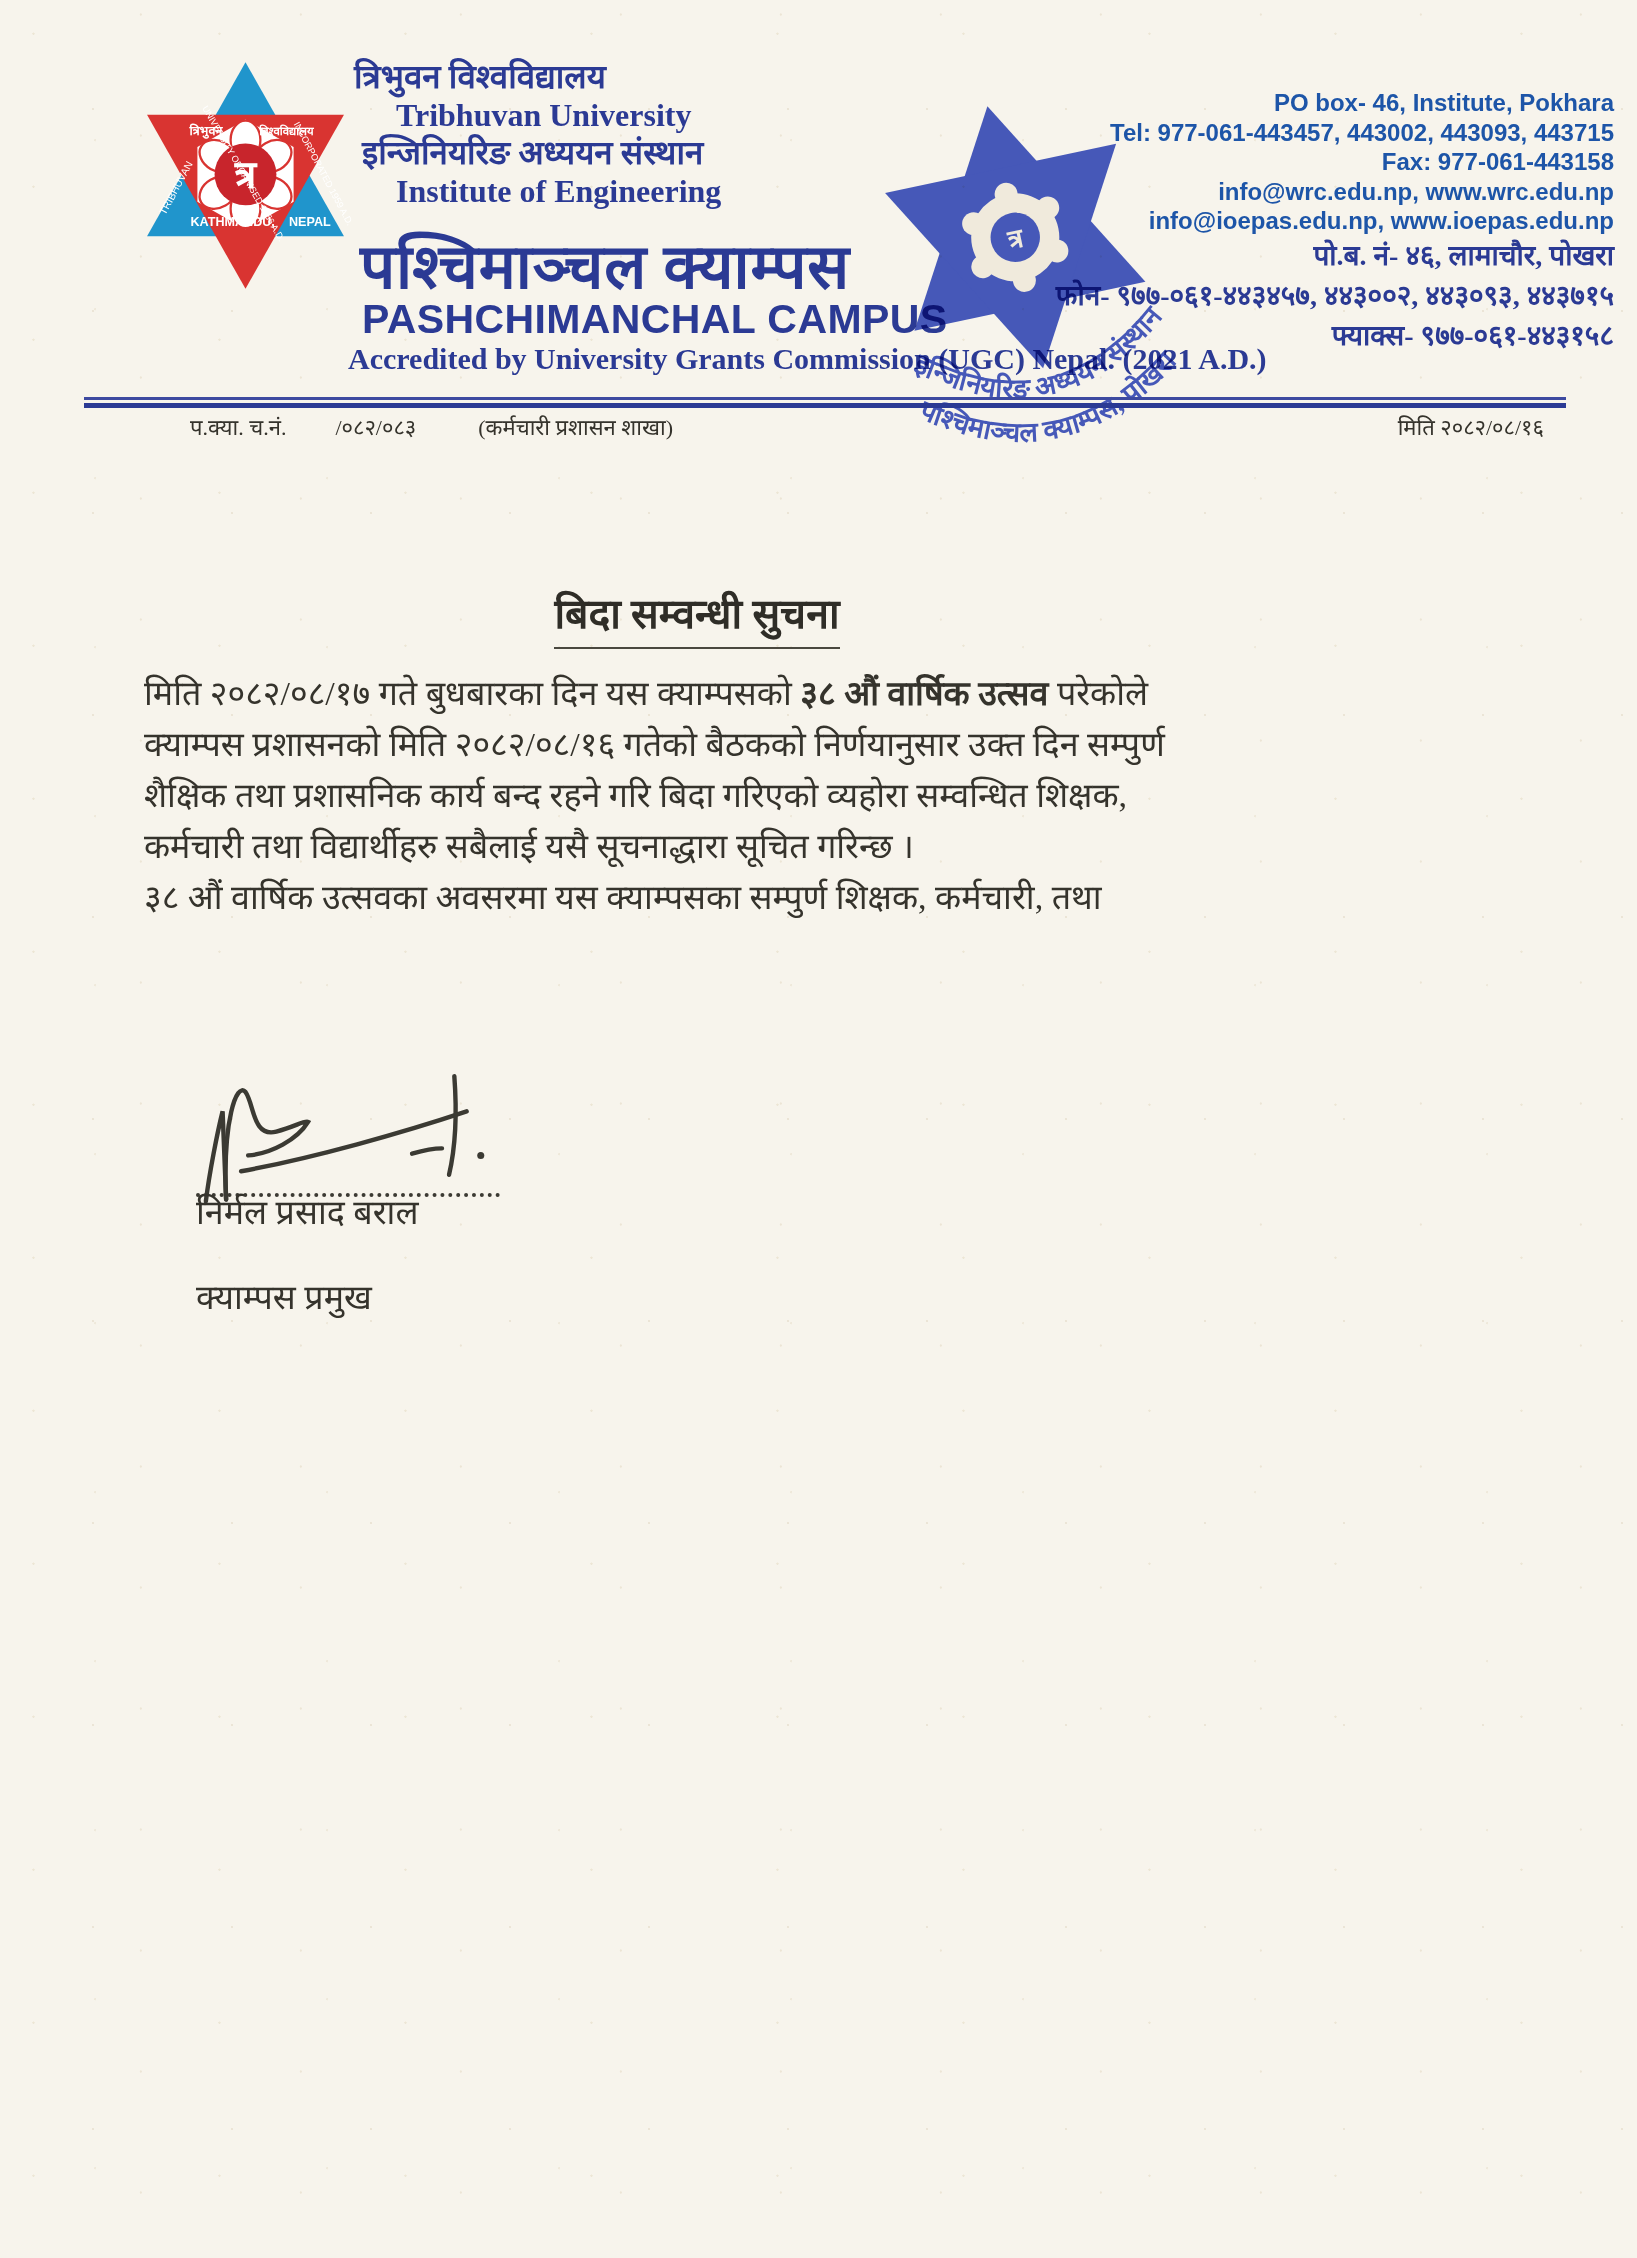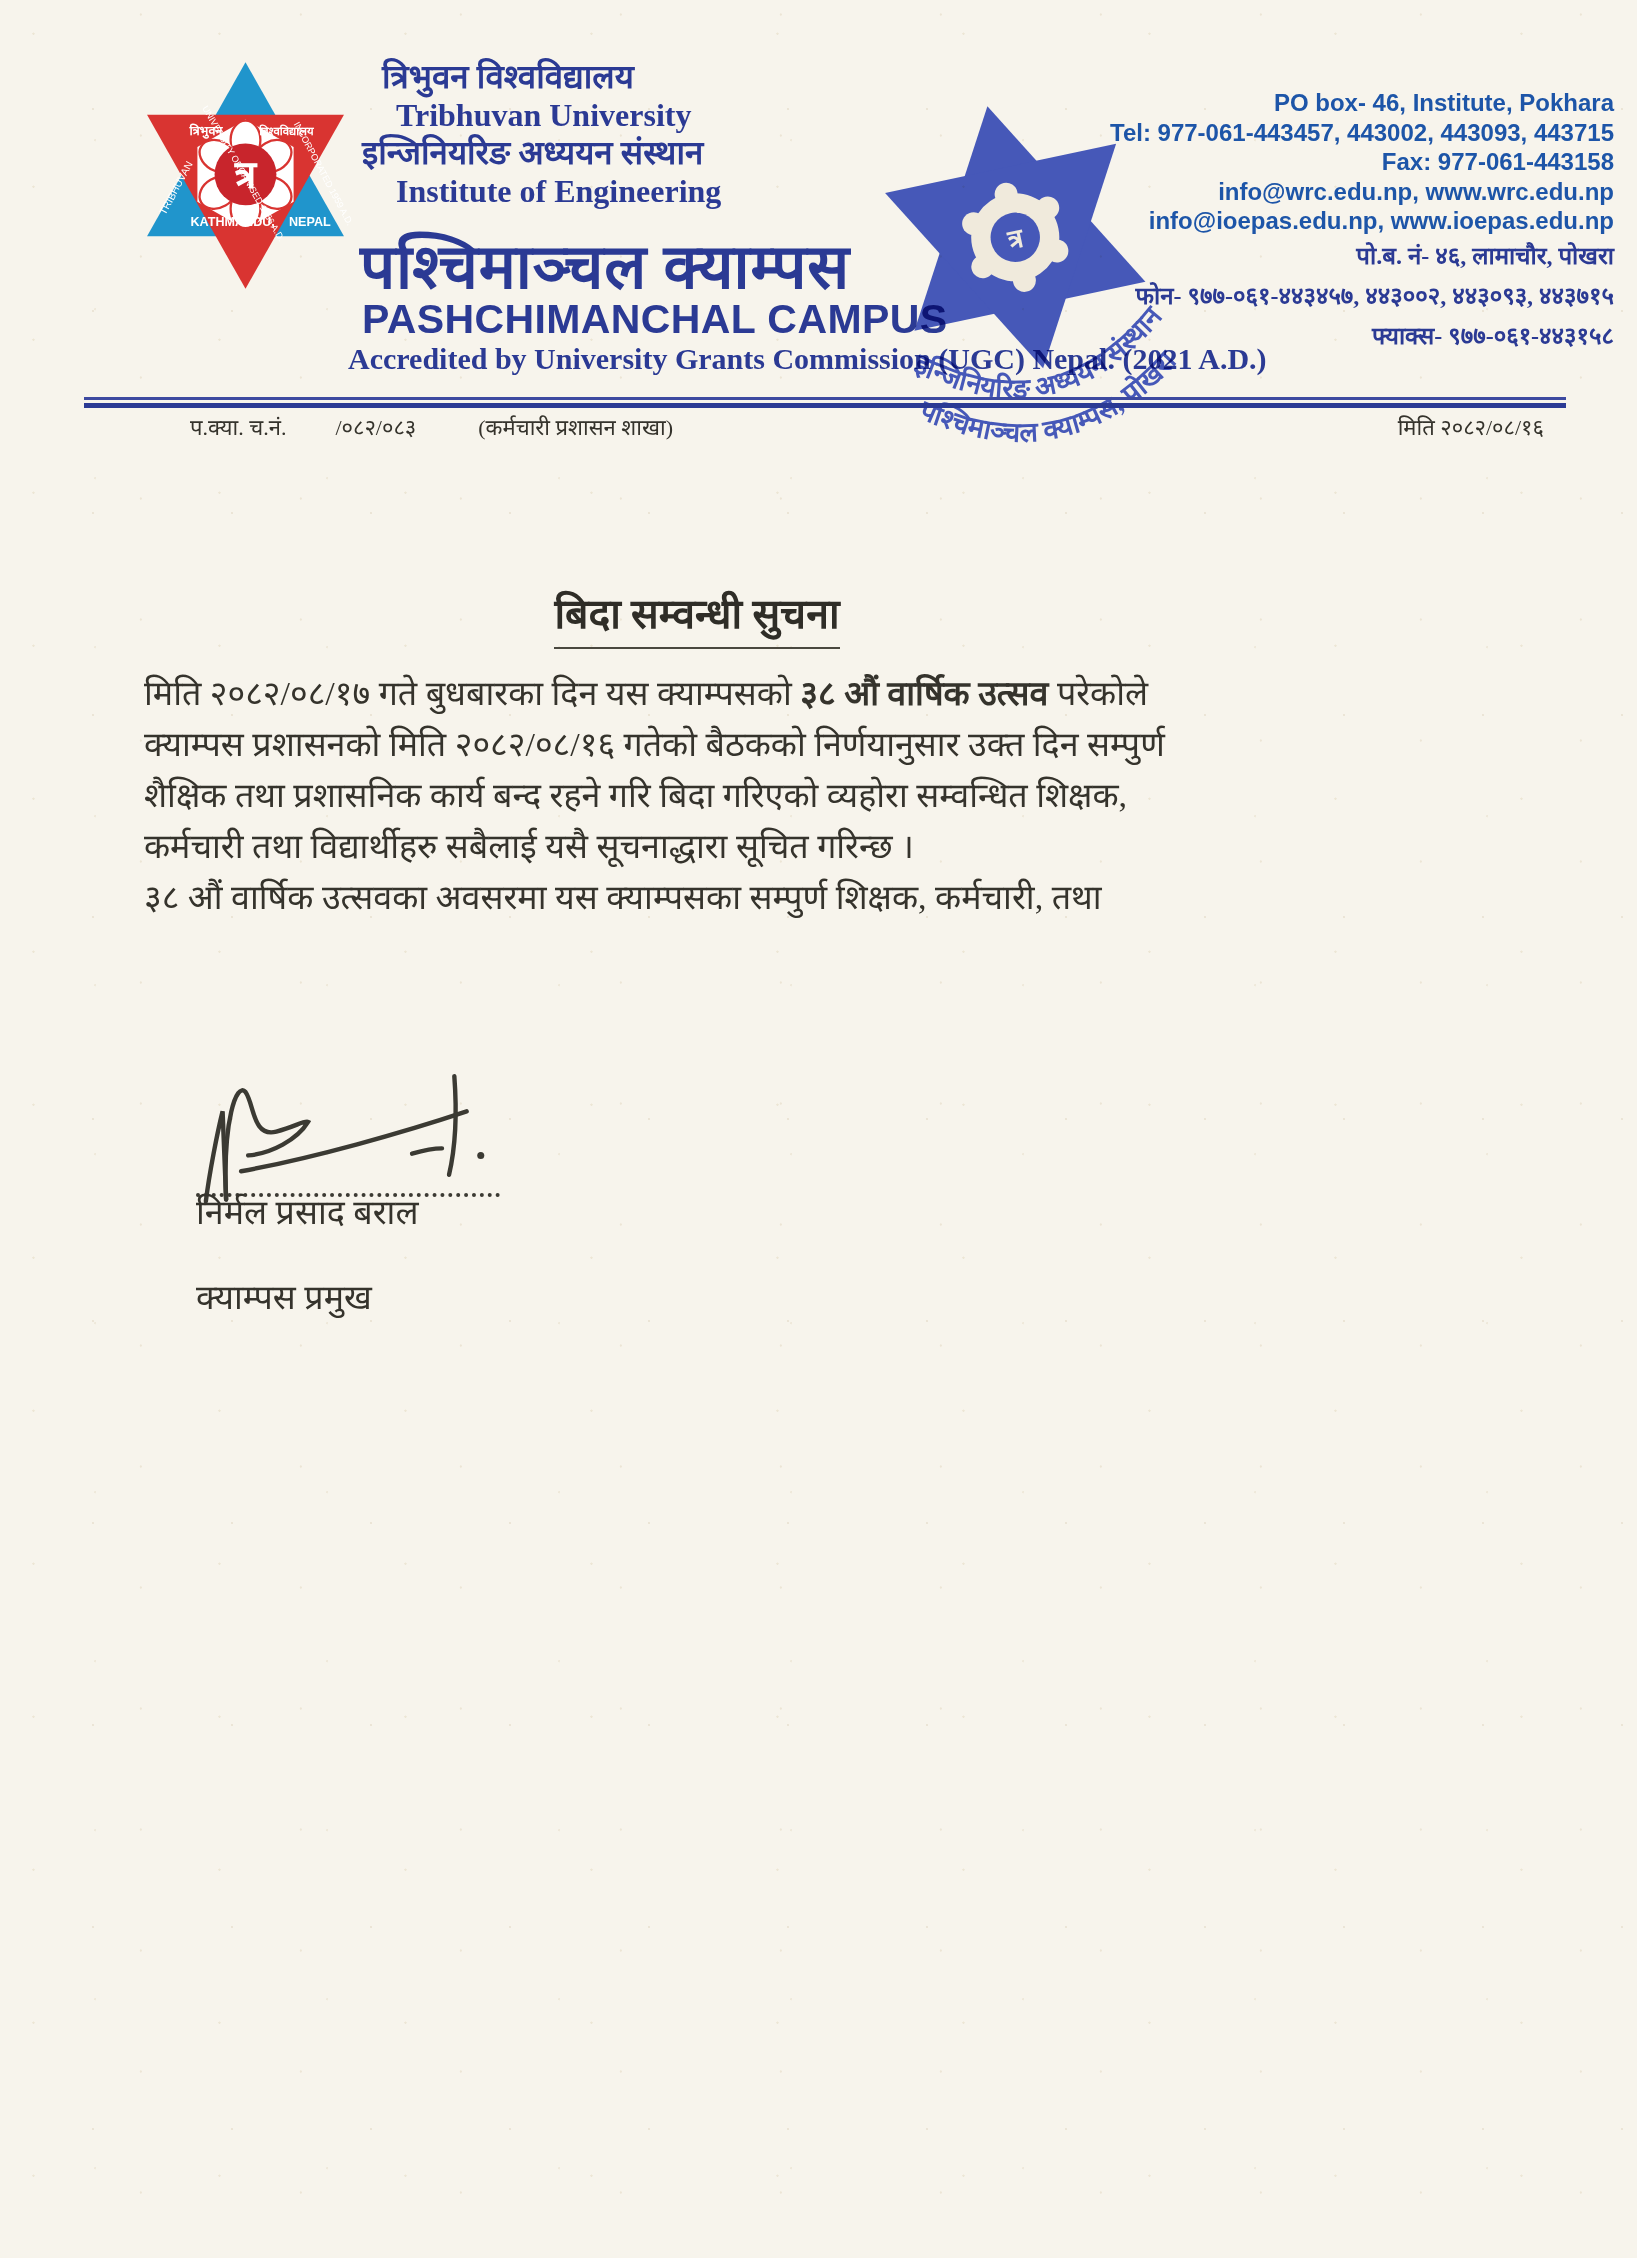--- a/index.html
+++ b/index.html
@@ -23,21 +23,21 @@
   .org-np{font-size:33px;line-height:38px;font-weight:600;}
   .org-en{font-size:32px;line-height:37px;font-weight:600;margin-left:34px;}
   .campus-np{font-size:62px;font-weight:800;letter-spacing:0.9px;}
   .campus-en{font-size:41px;font-weight:700;font-family:"Liberation Sans","DejaVu Sans",sans-serif;letter-spacing:0.4px;}
   .accred{font-size:30px;font-weight:600;}
   .contact{
     text-align:right;color:#1d55a8;
     font-family:"Liberation Sans","DejaVu Sans",sans-serif;
     font-weight:700;font-size:24px;line-height:29.6px;
   }
-  .contact .np-line{color:#2b3a94;font-size:24px;line-height:40px;font-weight:600;
+  .contact .np-line{color:#2b3a94;font-size:28px;line-height:40px;font-weight:600;
     font-family:"Liberation Serif","DejaVu Serif",serif;margin-left:42px;}
   
   .rule-thin{height:2.6px;background:#3d4aa0;}
   .rule-thick{height:5.3px;background:#2b3a94;margin-top:3.5px;}
   
   .refrow{display:flex;align-items:baseline;color:#35332c;font-size:22px;}
   .refrow .gap1{width:49px;} .refrow .gap2{width:62px;}
   .refrow .spacer{flex:1;}
   
   .title{
@@ -76,21 +76,21 @@
     </g>
     <text x="51" y="70" font-size="11" fill="#ffffff" font-weight="bold" font-family="DejaVu Sans, sans-serif">त्रिभुवन</text>
     <text x="112" y="70" font-size="10" fill="#ffffff" font-weight="bold" font-family="DejaVu Sans, sans-serif">विश्वविद्यालय</text>
     <text x="52" y="149" font-size="11" fill="#ffffff" font-weight="bold" font-family="Liberation Sans, sans-serif">KATHMANDU,</text>
     <text x="138" y="149" font-size="11" fill="#ffffff" font-weight="bold" font-family="Liberation Sans, sans-serif">NEPAL</text>
     <text x="0" y="0" font-size="8" fill="#ffffff" font-family="Liberation Sans, sans-serif" transform="translate(62,46) rotate(60)">UNIVERSITY ORGANISED 1956 A.D.</text>
     <text x="0" y="0" font-size="8" fill="#ffffff" font-family="Liberation Sans, sans-serif" transform="translate(142,60) rotate(62)">INCORPORATED 1959 A.D.</text>
     <text x="0" y="0" font-size="9" fill="#ffffff" font-family="Liberation Sans, sans-serif" transform="translate(30,140) rotate(-62)">TRIBHUVAN</text>
   </svg>
 
-  <div class="abs np-blue org-np" style="left:382px;top:58px;">त्रिभुवन विश्वविद्यालय</div>
+  <div class="abs np-blue org-np" style="left:354px;top:58px;">त्रिभुवन विश्वविद्यालय</div>
   <div class="abs np-blue org-en" style="left:362px;top:97px;">Tribhuvan University</div>
   <div class="abs np-blue org-np" style="left:362px;top:134px;">इन्जिनियरिङ अध्ययन संस्थान</div>
   <div class="abs np-blue org-en" style="left:362px;top:173px;">Institute of Engineering</div>
   <div class="abs np-blue campus-en" style="left:362px;top:296px;">PASHCHIMANCHAL CAMPUS</div>
   <div class="abs np-blue campus-np" style="left:360px;top:222px;">पश्चिमाञ्चल क्याम्पस</div>
   <div class="abs np-blue accred" style="left:348px;top:342px;">Accredited by University Grants Commission (UGC) Nepal. (2021 A.D.)</div>
 
   <div class="abs contact" style="right:23px;top:88px;">
     <div>PO box- 46, Institute, Pokhara</div>
     <div>Tel: 977-061-443457, 443002, 443093, 443715</div>

